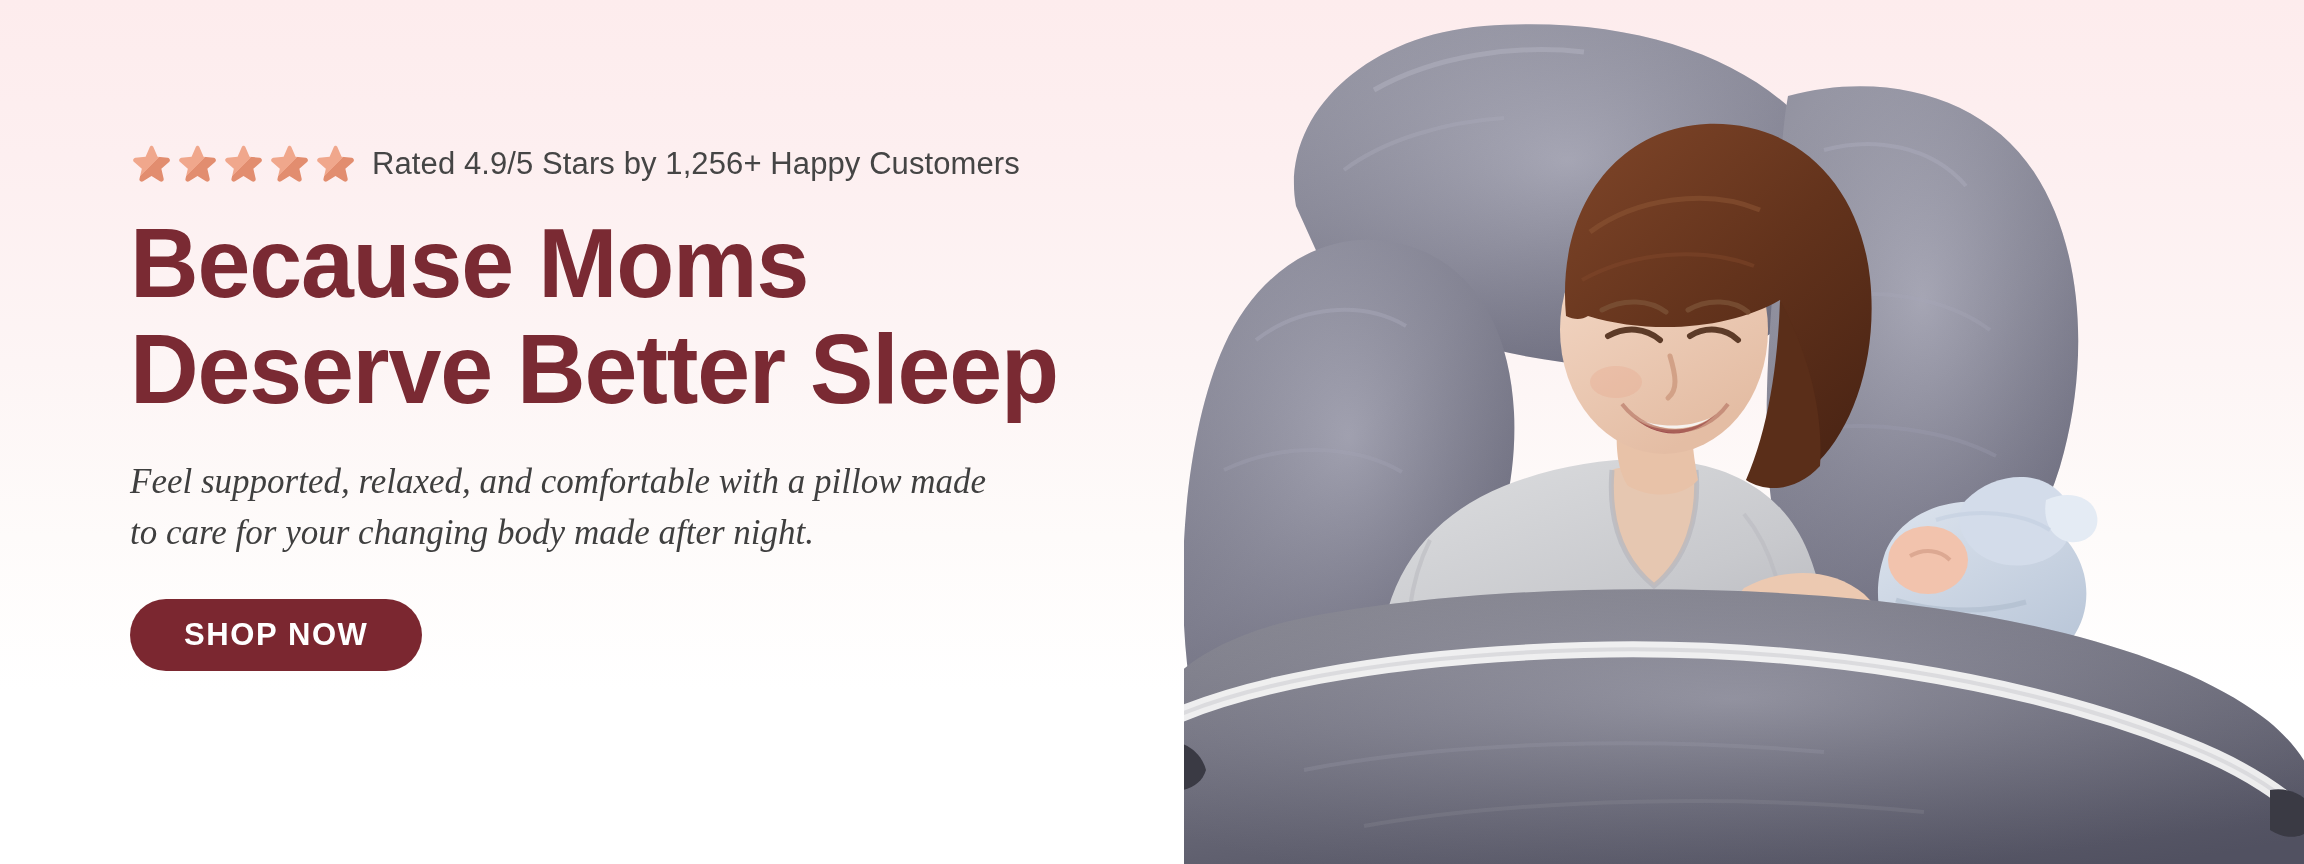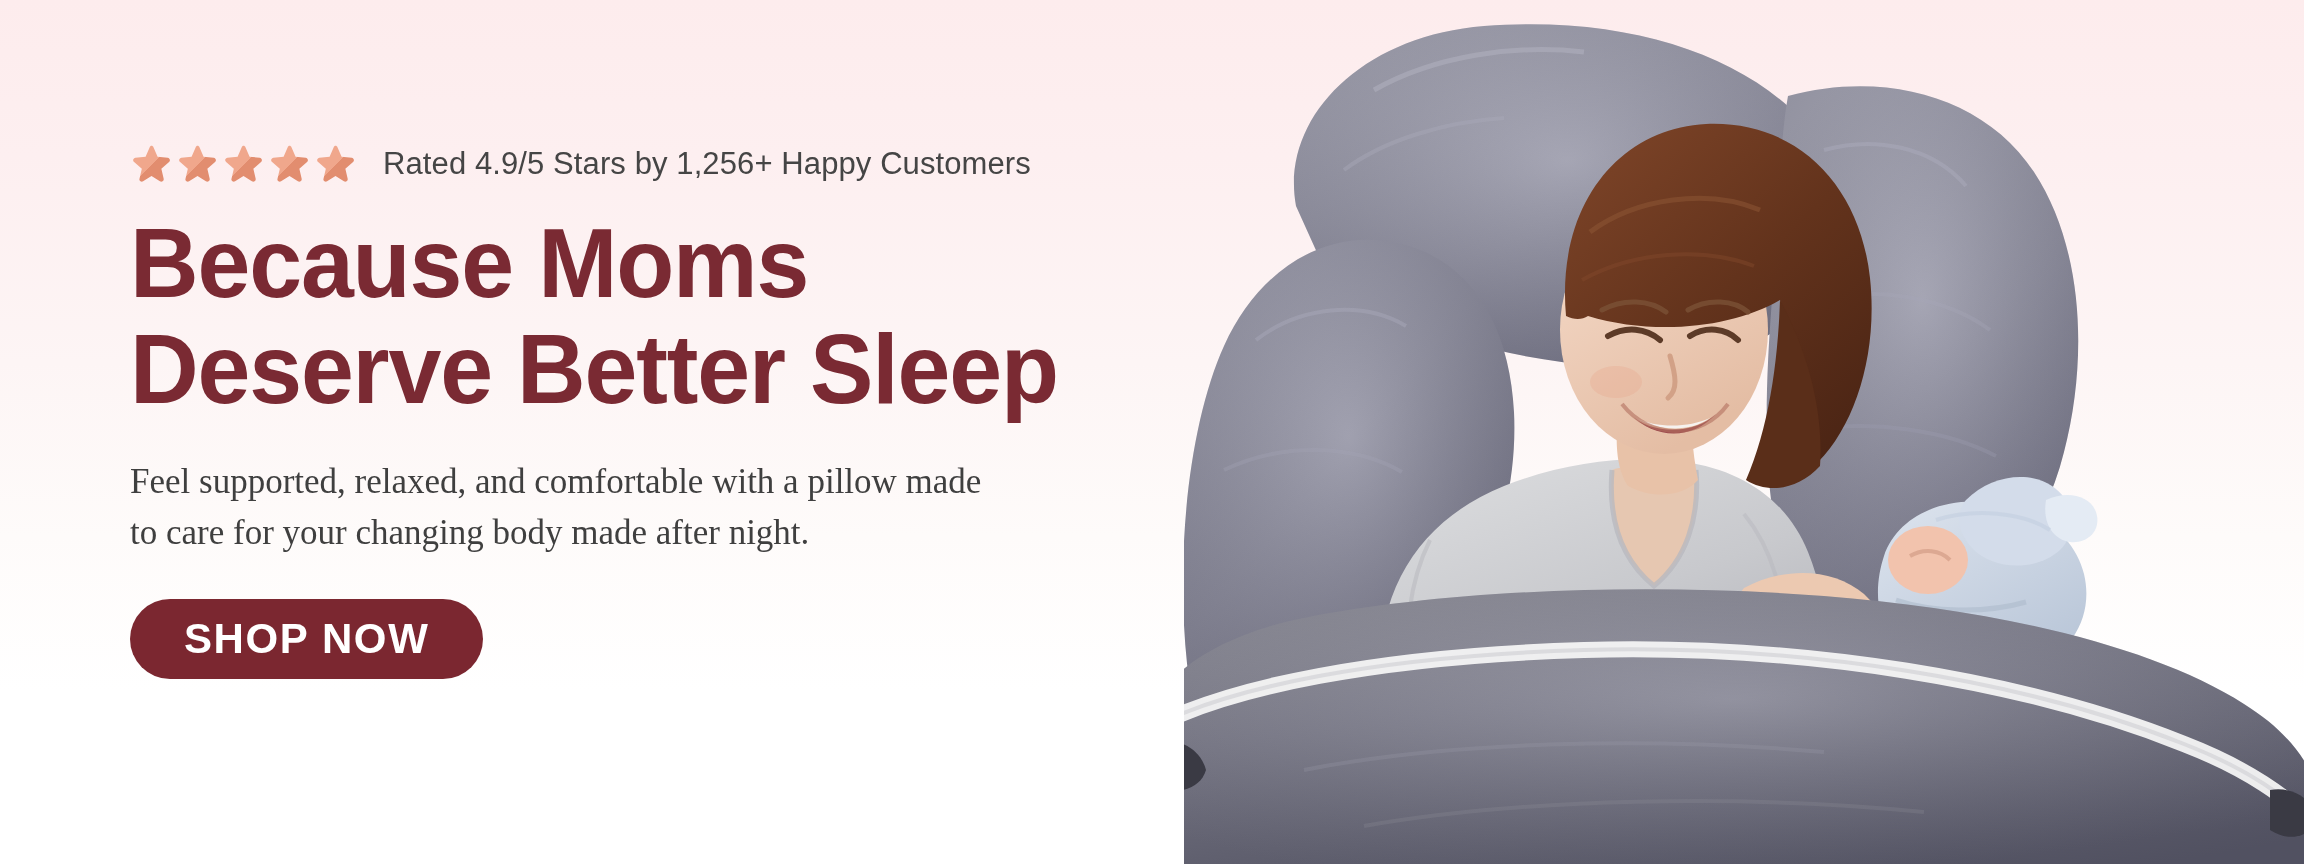--- a/index.html
+++ b/index.html
@@ -19,21 +19,21 @@
   
   .copy {
     position:absolute;
     left:130px; top:140px;
     width:1180px;
   }
 
   .rating-row {
     display:flex;
     align-items:center;
-    gap:26px;
+    gap:15px;
     height:48px;
   }
   .stars { display:flex; gap:3px; align-items:center; }
   .star { width:43px; height:43px; display:block; }
   .rating-text {
     font-size:31px;
     color:#454545;
     letter-spacing:0.1px;
     white-space:nowrap;
     font-family:"Liberation Sans", sans-serif;
@@ -53,34 +53,34 @@
   .headline-line { display:block; white-space:nowrap; }
 
   .subcopy {
     margin-top:34px;
     font-size:35px;
     line-height:1.47;
     color:#3f3f3f;
     font-family:"Liberation Serif", serif;
     max-width:1140px;
   }
-  .subcopy-line { display:block; white-space:nowrap; }
+  .subcopy-line { display:block; white-space:nowrap;font-style:italic; }
 
   .cta {
     margin-top:40px;
     display:inline-flex;
     align-items:center;
     justify-content:center;
-    height:80px;
+    height:72px;
     padding:14px 54px;
     border:none;
     border-radius:44px;
     background:#7b2730;
     color:#ffffff;
-    font-size:42px;
+    font-size:31px;
     font-weight:bold;
     letter-spacing:1.6px;
     cursor:pointer;
     font-family:"Liberation Sans", sans-serif;
   }
 
   
   .product-image {
     position:absolute;
     right:0; top:0;

